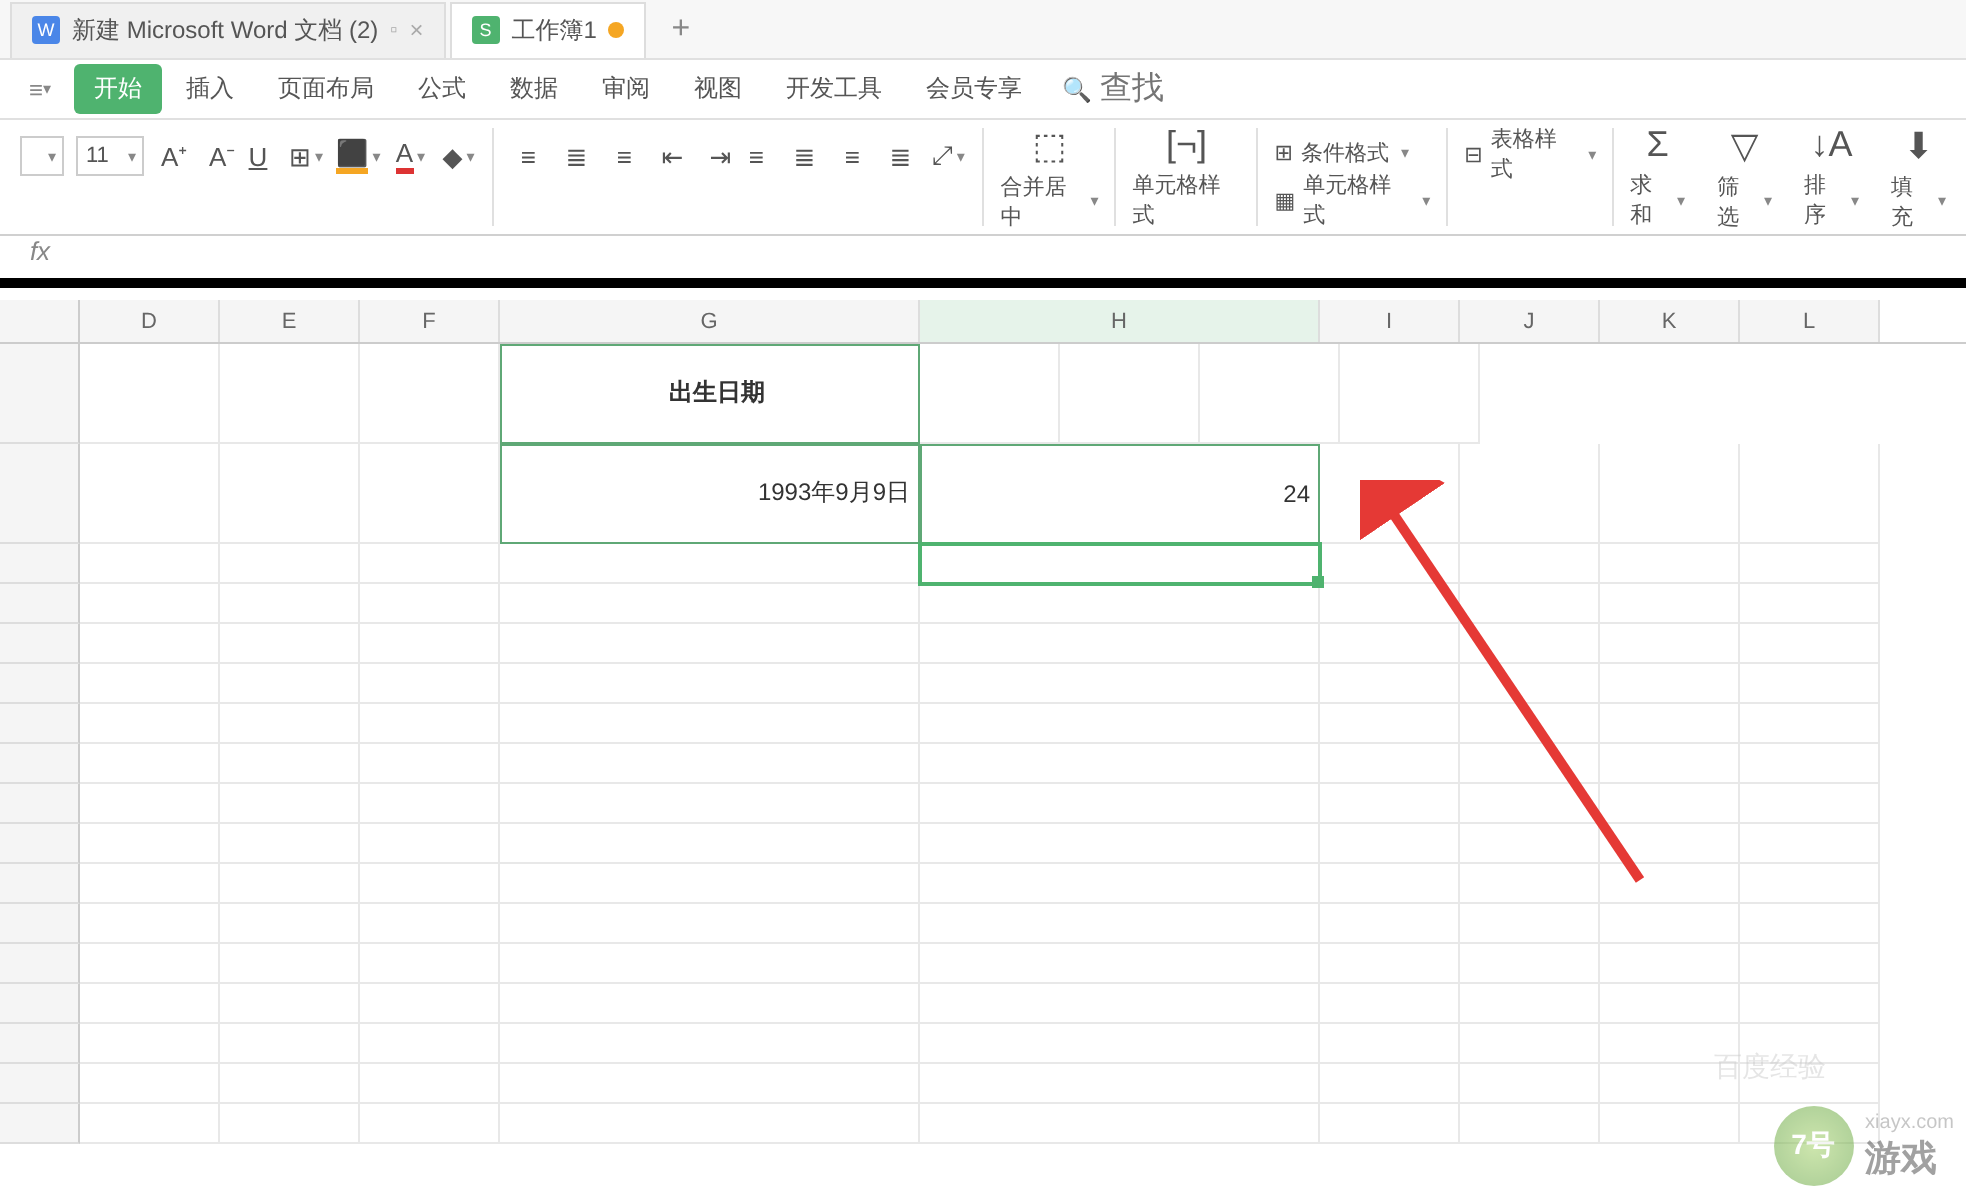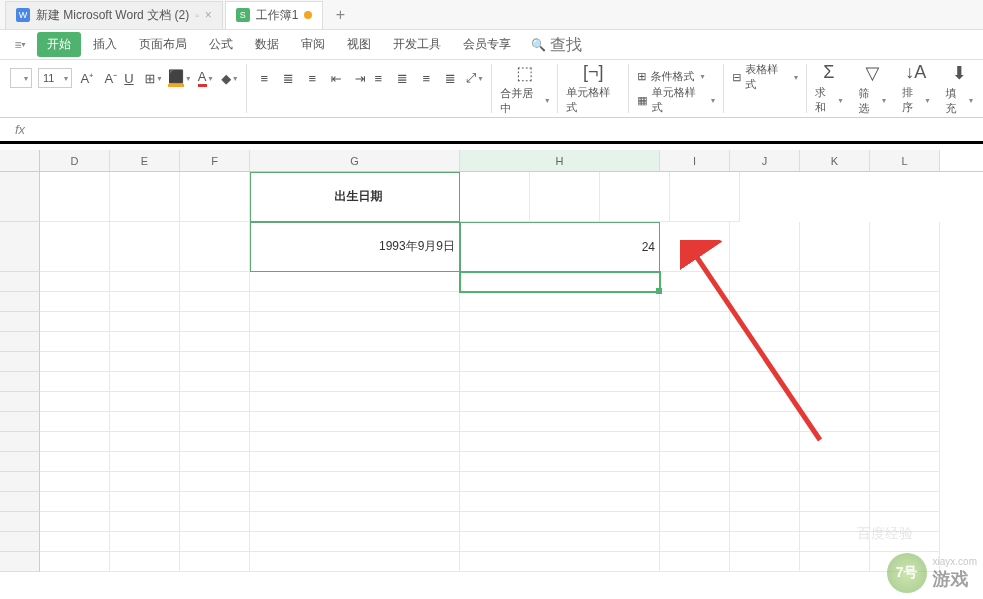--- a/index.html
+++ b/index.html
@@ -32,21 +32,21 @@
 .tb-select::after { content:"▾"; position:absolute; right:3px; font-size:8px; color:#888;}
 .tb-big { display:flex; flex-direction:column; align-items:center; justify-content:center; padding:2px 8px; gap:2px; color:#555; cursor:pointer; border-right:1px solid #e0e0e0;}
 .tb-big-icon { font-size:18px; height:22px; display:flex; align-items:center;}
 .tb-big-label { font-size:11px; display:flex; align-items:center; gap:2px;}
 .tb-big-label.dd::after { content:"▾"; font-size:8px; color:#888;}
 .tb-stack { display:flex; flex-direction:column; justify-content:center; padding:2px 8px; gap:2px; border-right:1px solid #e0e0e0;}
 .tb-stack-item { display:flex; align-items:center; gap:4px; color:#555; font-size:11px; cursor:pointer; height:22px;}
 .tb-stack-item.dd::after { content:"▾"; font-size:8px; color:#888; margin-left:2px;}
 
 
-.fx-bar { height: 26px; border-bottom: 3px solid #000000; display:flex; align-items:center;}
+.fx-bar { height: 26px; border-bottom: 5px solid #000000; display:flex; }
 .name-box { width: 10px; }
 .fx-label { width:20px; text-align:center; color:#888; font-style:italic; font-size:13px;}
 .fx-input { flex:1; height:100%; border:none; outline:none; padding-left:6px; font-size:12px;}
 
 
 .grid-wrap { position:relative; }
 .col-headers { display:flex; height:22px; border-bottom:1px solid #ccc;}
 .corner { width:40px; background:#f5f5f5; border-right:1px solid #ccc;}
 .ch { background:#f5f5f5; border-right:1px solid #ddd; display:flex; align-items:center; justify-content:center; color:#666; font-size:11px;}
 .rows { }

